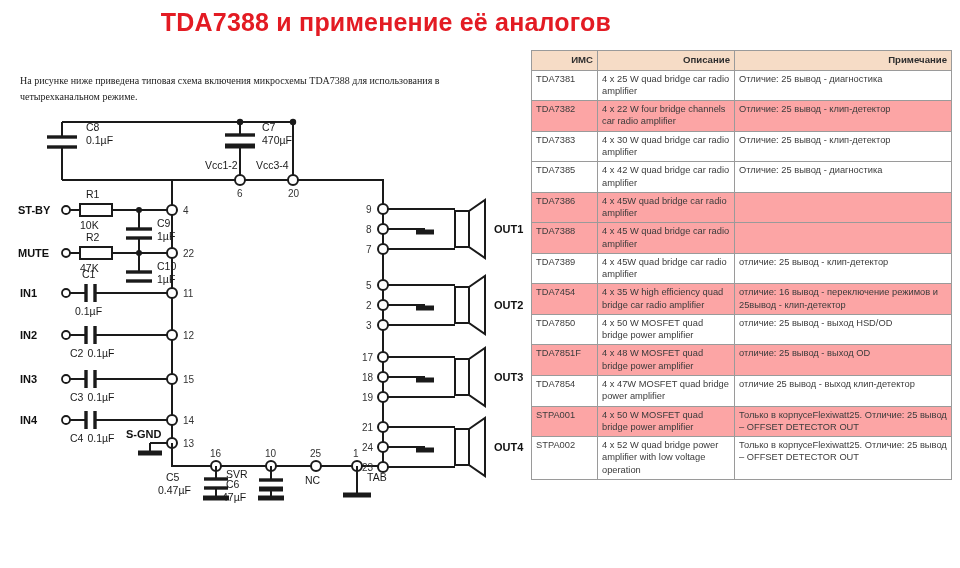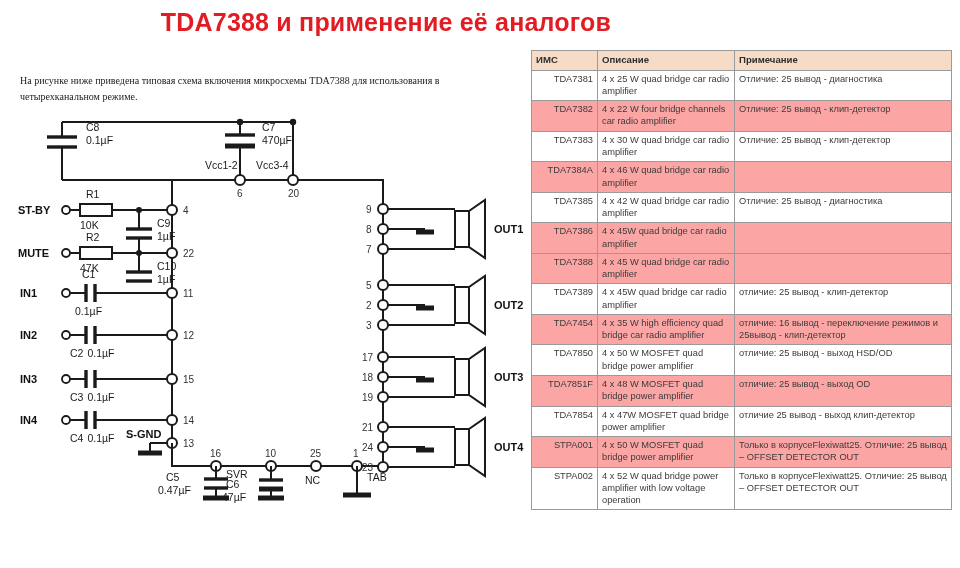--- a/index.html
+++ b/index.html
@@ -61,31 +61,31 @@
     border: 1px solid #9a9a9a;
     padding: 2px 4px 3px 4px;
     font-size: 9.3px;
     line-height: 1.32;
     vertical-align: top;
     color: #3b3b3b;
     font-weight: normal;
   }
   table.spec th {
     background: #f6dcc6;
-    text-align: left;
+    text-align: right;
     font-weight: bold;
     color: #2e2e2e;
     font-size: 9.6px;
     padding-top: 3px;
     padding-bottom: 3px;
   }
   table.spec col.c-imc  { width: 66px; }
   table.spec col.c-desc { width: 137px; }
   table.spec col.c-note { width: 217px; }
-  table.spec td.imc { text-align: right; }
+  table.spec td.imc { text-align: left; }
   tr.alt td { background: #fca5a5; }
   tr.plain td { background: #ffffff; }
 </style>
 </head>
 <body>
 
 <div id="page-title">TDA7388 и применение её аналогов</div>
 
 <div id="intro-text">На рисунке ниже приведена типовая схема включения микросхемы TDA7388 для использования в четырехканальном режиме.</div>
 
@@ -375,25 +375,20 @@
         <tr class="alt">
           <td class="imc">TDA7382</td>
           <td>4 x 22 W four bridge channels car radio amplifier</td>
           <td>Отличие: 25 вывод - клип-детектор</td>
         </tr>
         <tr class="plain">
           <td class="imc">TDA7383</td>
           <td>4 x 30 W quad bridge car radio amplifier</td>
           <td>Отличие: 25 вывод - клип-детектор</td>
         </tr>
-        <tr class="alt">
-          <td class="imc">TDA7384A</td>
-          <td>4 x 46 W quad bridge car radio amplifier</td>
-          <td></td>
-        </tr>
         <tr class="plain">
           <td class="imc">TDA7385</td>
           <td>4 x 42 W quad bridge car radio amplifier</td>
           <td>Отличие: 25 вывод - диагностика</td>
         </tr>
         <tr class="alt">
           <td class="imc">TDA7386</td>
           <td>4 x 45W quad bridge car radio amplifier</td>
           <td></td>
         </tr>

